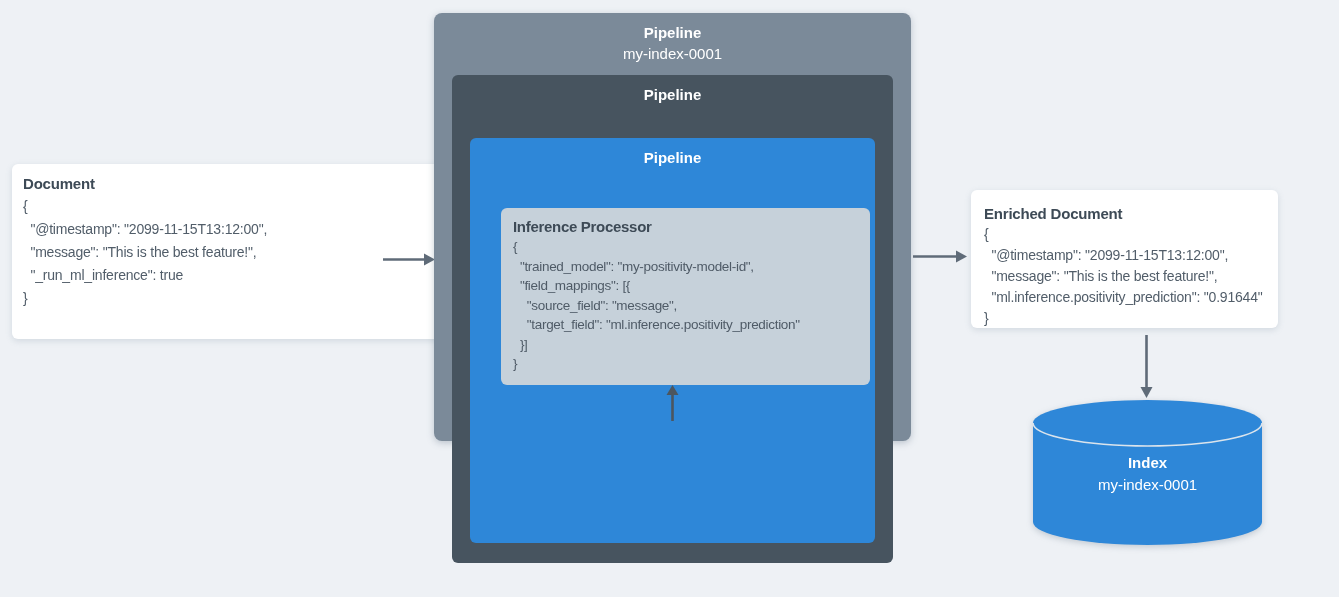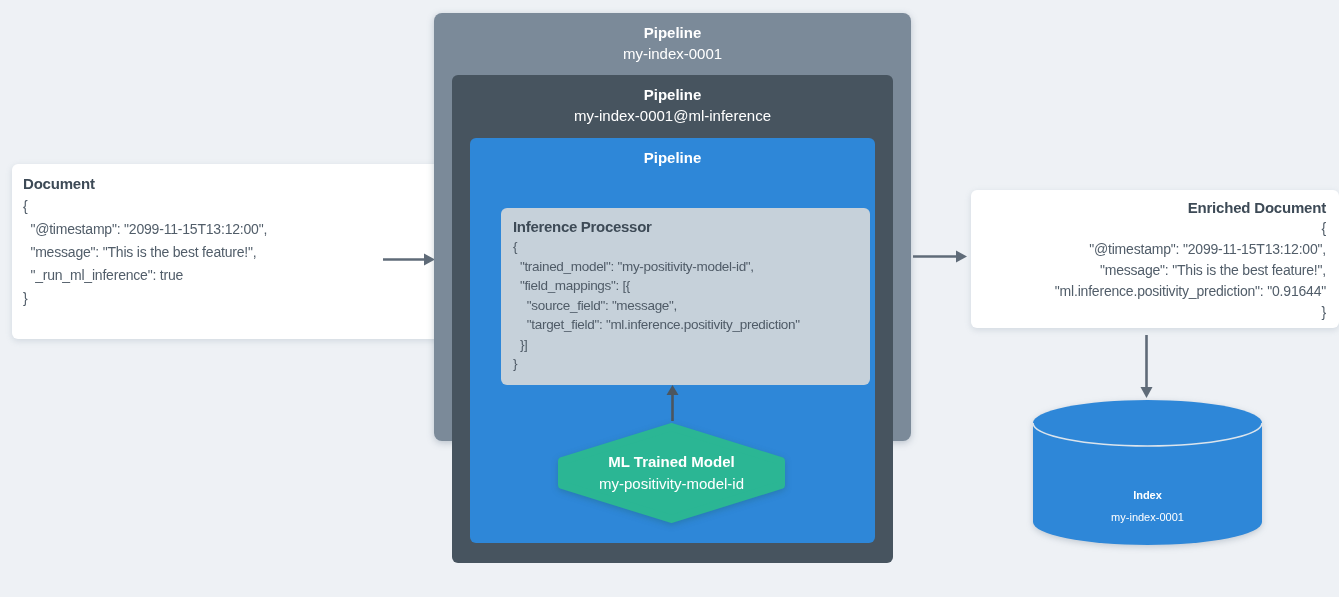--- a/index.html
+++ b/index.html
@@ -27,21 +27,21 @@
     letter-spacing: -0.2px;
   }
   .card-title {
     font-weight: 700;
     color: #3d4a56;
     font-size: 15px;
   }
   .code-line { white-space: pre; }
 
   .doc-card   { left: 12px;  top: 164px; width: 436px; height: 175px; }
-  .enr-card   { left: 971px; top: 190px; width: 368px; height: 138px; line-height: 21px; padding: 7px 13px; text-align: right; }
+  .enr-card   { left: 971px; top: 190px; width: 307px; height: 138px; line-height: 21px; padding: 13px 13px; }
 
   
   .outer-box {
     position: absolute;
     left: 434px; top: 13px;
     width: 477px; height: 428px;
     background: #7b8a99;
     border-radius: 8px;
     box-shadow: 0 2px 7px rgba(90,110,130,.35);
   }
@@ -106,23 +106,22 @@
     position: absolute;
     left: 1033px; top: 400px;
     width: 229px; height: 145px;
   }
   .cyl-wrap svg { position: absolute; left: 0; top: 0; filter: drop-shadow(0 2px 3px rgba(90,110,130,.3)); }
   .cyl-text {
     position: absolute;
     left: 0; top: 52px; width: 100%;
     text-align: center;
     color: #ffffff;
-    font-size: 11px;
+    font-size: 15px;
     line-height: 22px;
-    margin-top: 32px;
   }
   .cyl-text .t { font-weight: 700; }
 
   
   .arrow { position: absolute; }
 </style>
 </head>
 <body>
 
 <div class="stage">
@@ -143,21 +142,20 @@
 
   <div class="outer-box">
     <div class="box-head">
       <div class="t">Pipeline</div>
       <div>my-index-0001</div>
     </div>
 
     <div class="dark-box">
       <div class="box-head">
         <div class="t">Pipeline</div>
-        <div>my-index-0001@ml-inference</div>
       </div>
 
       <div class="blue-box">
         <div class="box-head">
           <div class="t">Pipeline</div>
         </div>
 
         <div class="proc-box">
           <div class="card-title">Inference Processor</div>
           <div class="code-line">{</div>
@@ -170,29 +168,20 @@
         </div>
       </div>
     </div>
   </div>
 
   <svg class="arrow" style="left:663px; top:385px;" width="19" height="36">
     <line x1="9.5" y1="36" x2="9.5" y2="9" stroke="#4c565f" stroke-width="2.6"></line>
     <polygon points="3.5,10 9.5,0 15.5,10" fill="#4c565f"></polygon>
   </svg>
 
-  <div class="hex-wrap">
-    <svg width="227" height="100" viewBox="0 0 227 100">
-      <polygon points="113.5,4 223,38 223,62 113.5,96 4,62 4,38" fill="#2bb694" stroke="#2bb694" stroke-width="8" stroke-linejoin="round"></polygon>
-    </svg>
-    <div class="hex-text">
-      <div class="t">ML Trained Model</div>
-      <div>my-positivity-model-id</div>
-    </div>
-  </div>
 
   <svg class="arrow" style="left:913px; top:247px;" width="54" height="19">
     <line x1="0" y1="9.5" x2="44" y2="9.5" stroke="#5f6b78" stroke-width="2.4"></line>
     <polygon points="43,3.5 54,9.5 43,15.5" fill="#5f6b78"></polygon>
   </svg>
 
   <div class="card enr-card">
     <div class="card-title">Enriched Document</div>
     <div class="code-line">{</div>
     <div class="code-line">  "@timestamp": "2099-11-15T13:12:00",</div>

